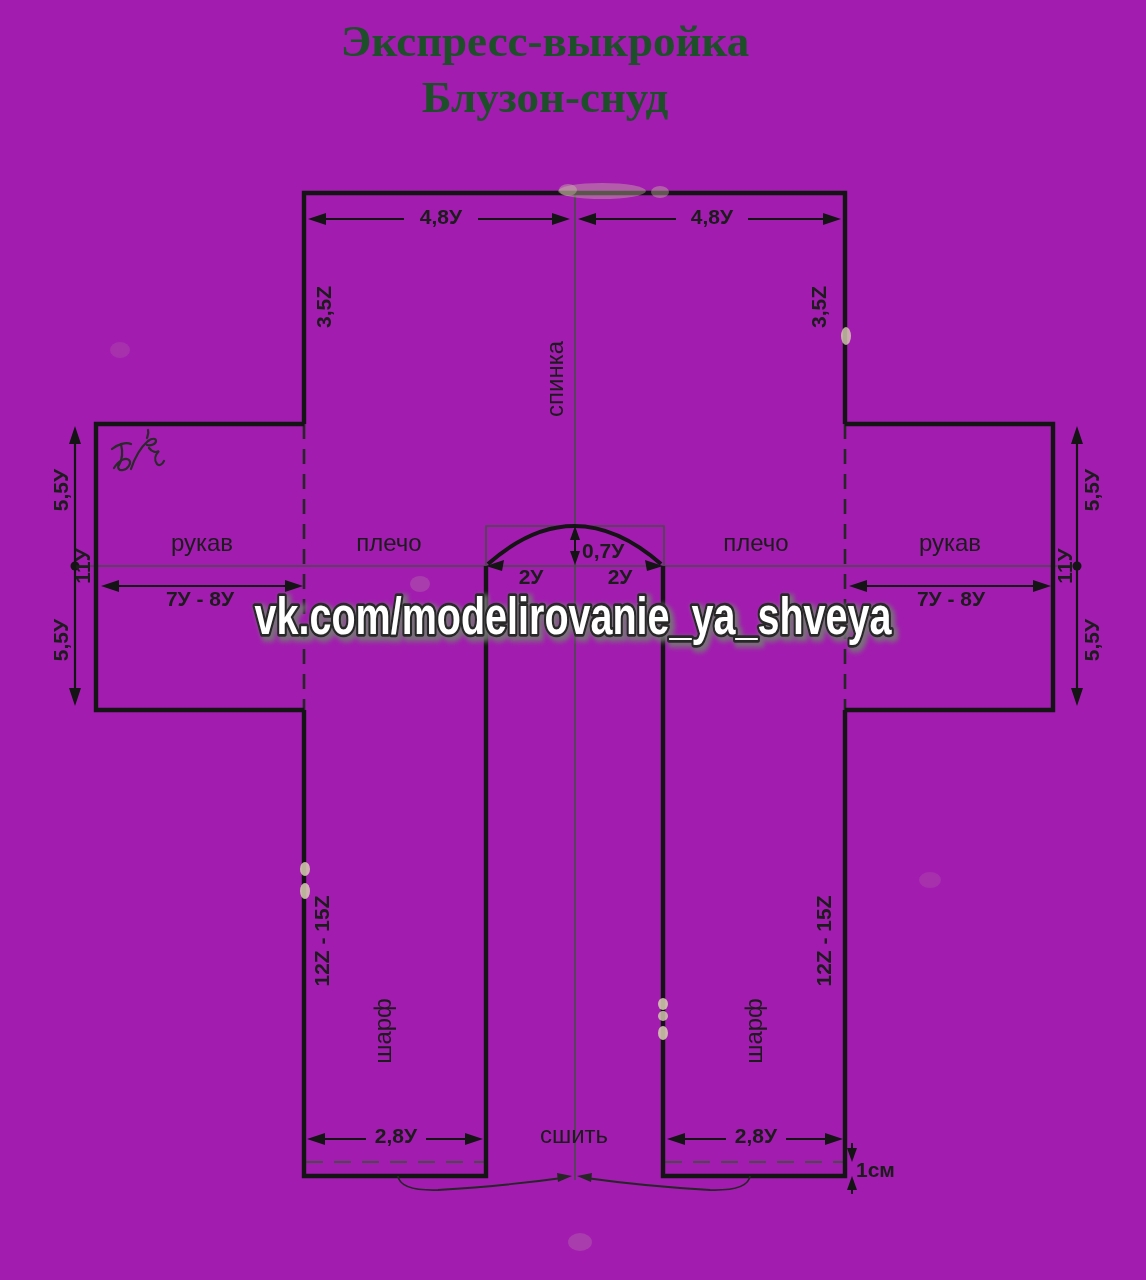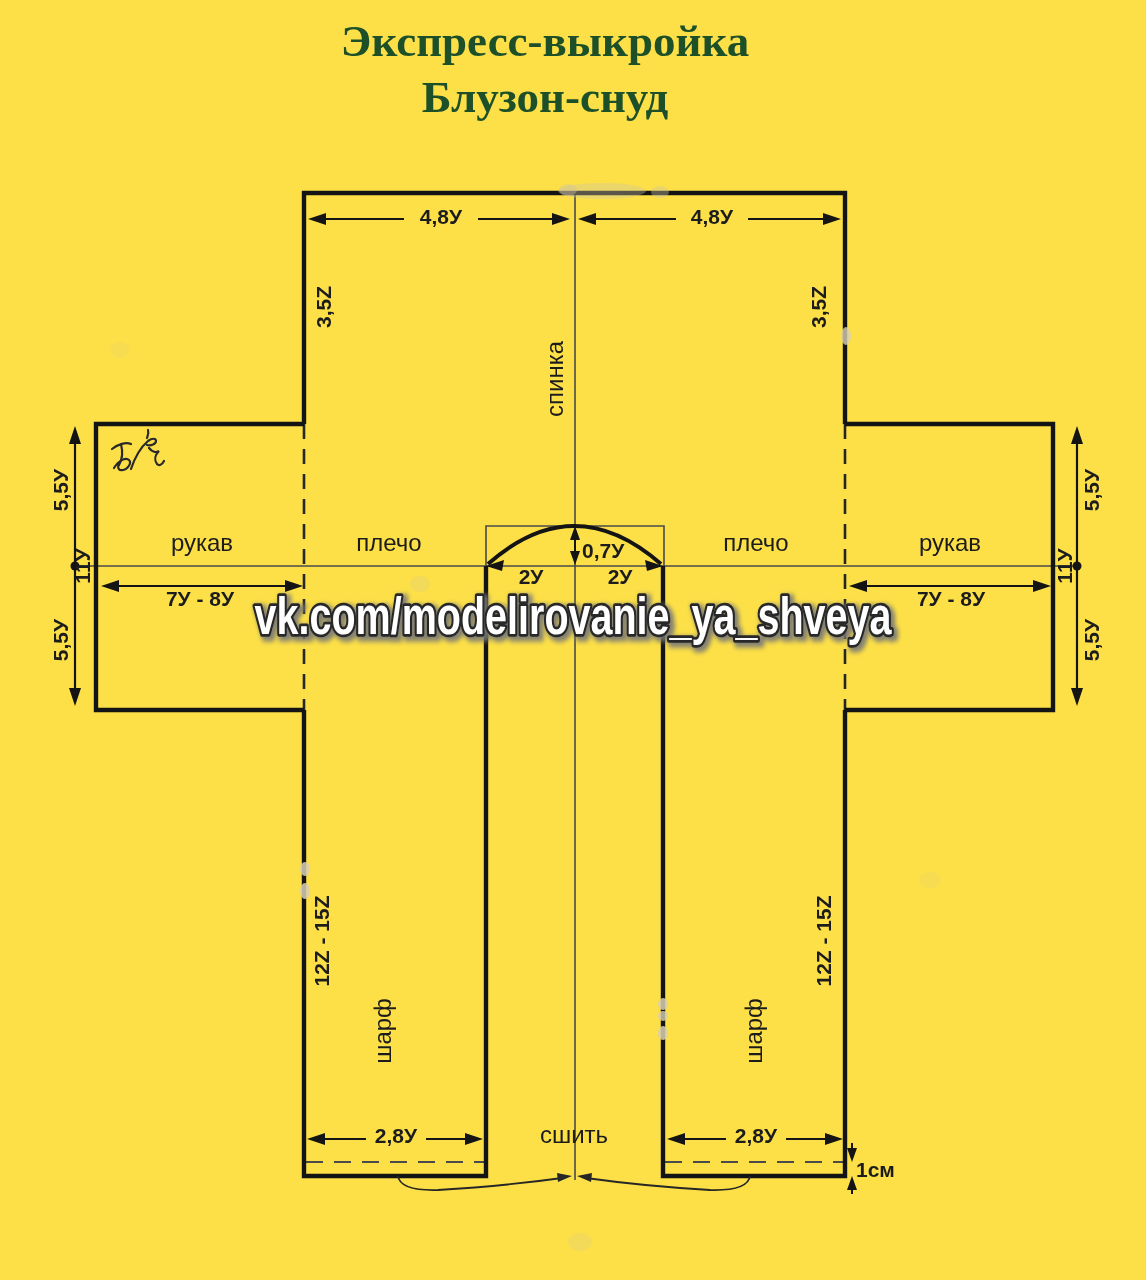--- a/index.html
+++ b/index.html
@@ -1,16 +1,16 @@
 <!DOCTYPE html>
 <html><head>
 <meta charset="utf-8">
 <style>
   html,body{margin:0;padding:0;background:#ffffff;}
-  .page{position:relative;width:1146px;height:1280px;background:#fde047;overflow:hidden;}
+  .page{position:relative;width:1146px;height:1280px;background:#a21caf;overflow:hidden;}
   svg{position:absolute;left:0;top:0;}
   text{font-family:"Liberation Sans",sans-serif;fill:#1c1c1c;}
   .num{font-weight:bold;font-size:21px;}
   .lbl{font-size:24px;}
   .ttl{font-family:"Liberation Serif",serif;font-weight:bold;fill:#1d5029;}
 </style>
 </head>
 <body>
 <div class="page">
 <svg width="1146" height="1280" viewBox="0 0 1146 1280">

